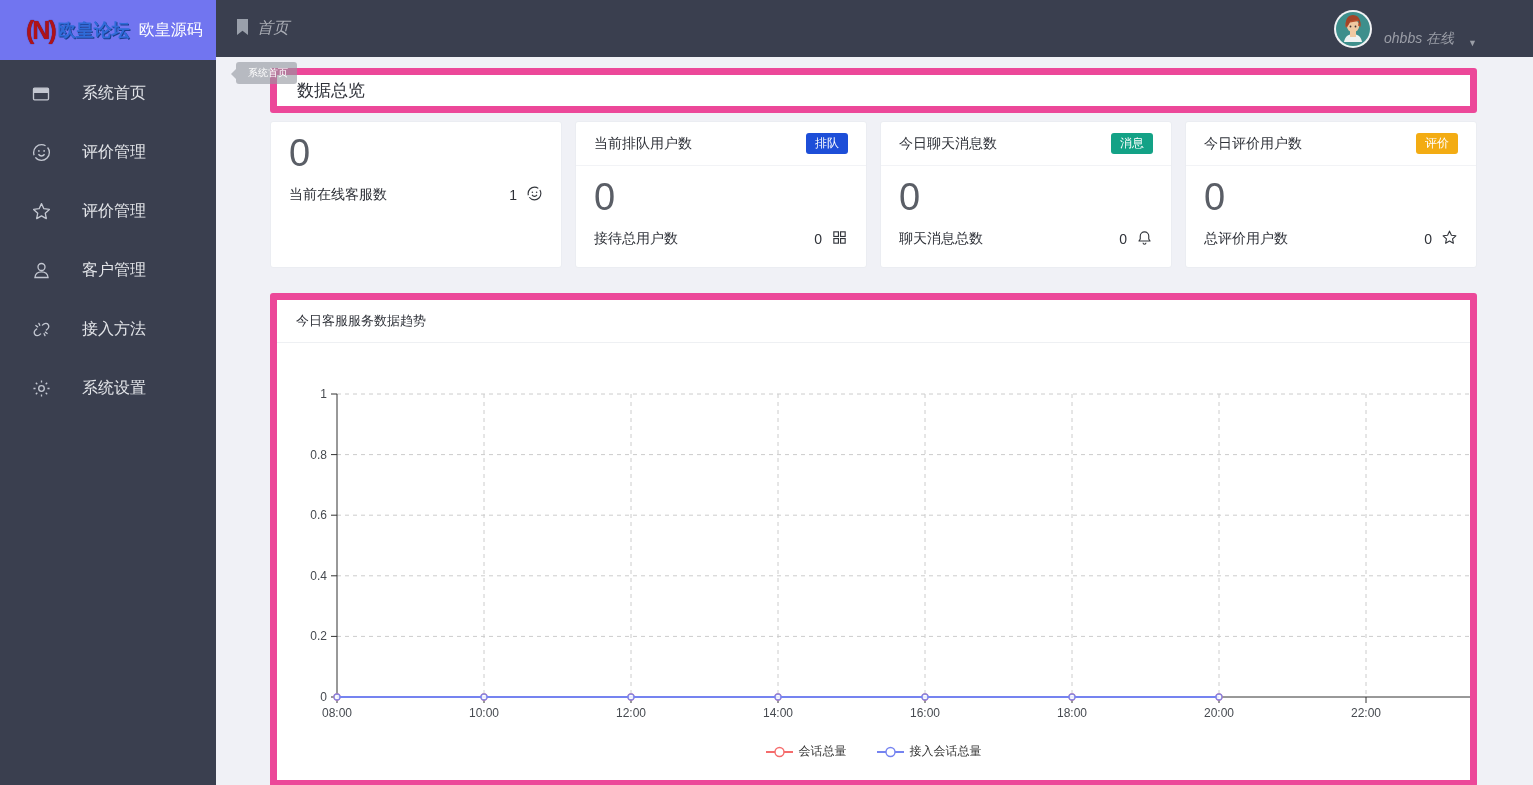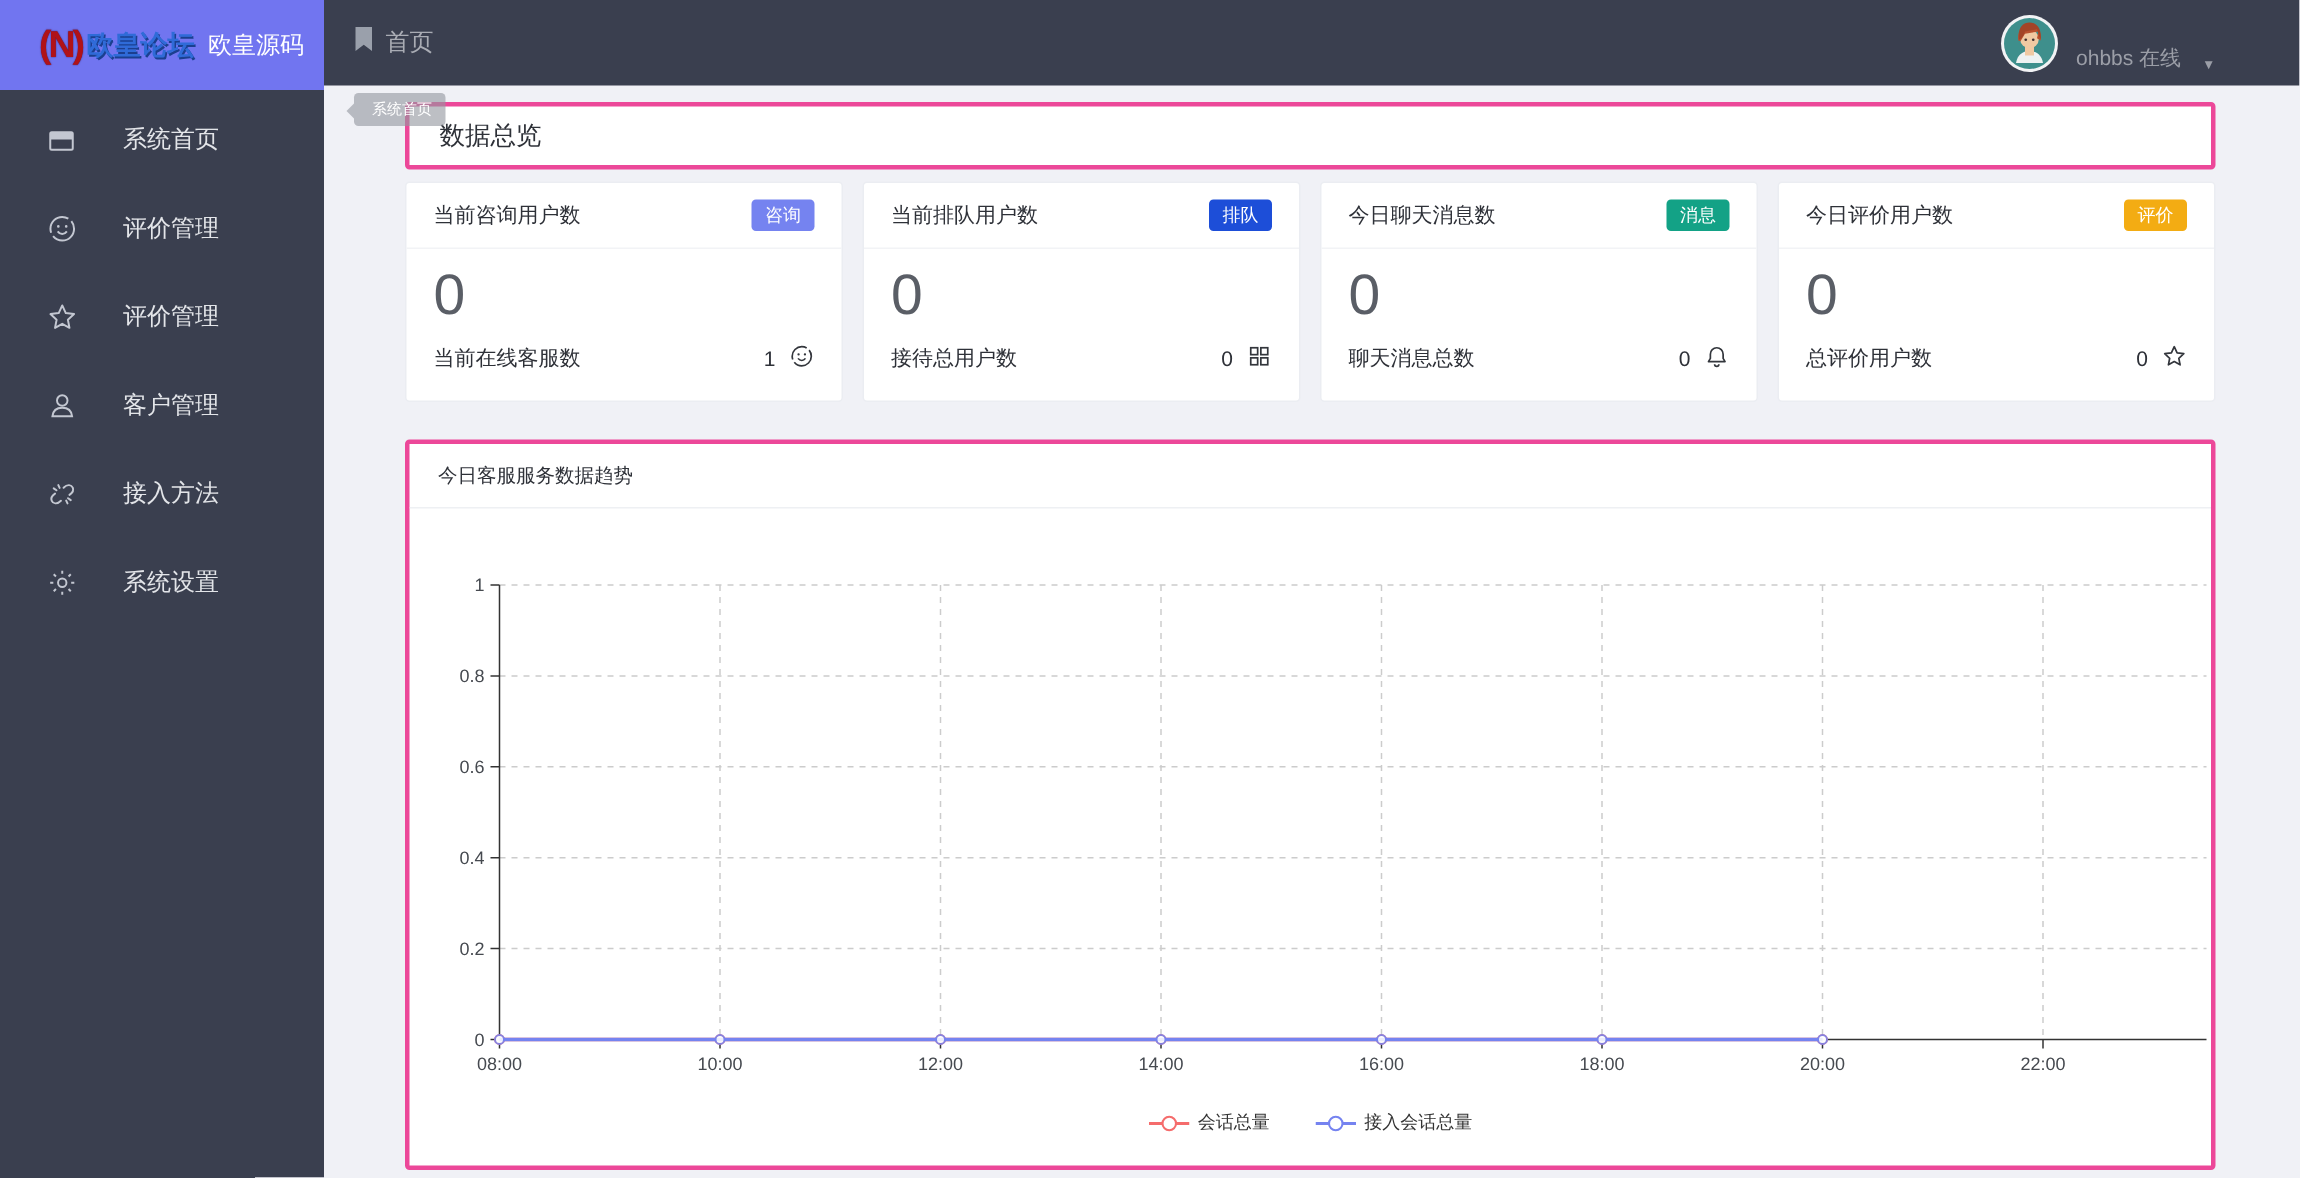--- a/index.html
+++ b/index.html
@@ -9,21 +9,21 @@
   
   .logo-block { position:absolute; left:0; top:0; width:216px; height:60px; background:#7175f0;
     display:flex; align-items:center; padding-left:26px; z-index:30; }
   .logo-mark { color:#b01218; font-weight:bold; font-size:25px; letter-spacing:-2px;
     text-shadow:0 0 1px #30124a; margin-right:3px; }
   .logo-forum { color:#2f6bd8; font-weight:bold; font-size:18px; letter-spacing:0;
     text-shadow:1px 1px 0 #1b3f8f; margin-right:9px; }
   .logo-site { color:#ffffff; font-size:16px; }
 
   .navbar { position:absolute; left:216px; top:0; right:0; height:57px; background:#3a3f4f;
-    display:flex; align-items:center; justify-content:space-between; padding:0 56px 0 19px; z-index:25; }
+    display:flex; align-items:center; justify-content:space-between; padding:0 56px 0 19px; z-index:25;font-style:italic; }
   .nav-home { display:flex; align-items:center; gap:7px; color:#a9acb4; font-size:16px; cursor:pointer; }
   .nav-user { display:flex; align-items:flex-end; gap:12px; color:#9b9ea7; font-size:14px; cursor:pointer; }
   .avatar-ring { width:38px; height:38px; border-radius:50%; background:#f2f3f5; display:flex;
     align-items:center; justify-content:center; overflow:hidden; }
   .caret { font-size:9px; margin-left:2px; }
 
   
   .sidebar { position:absolute; left:0; top:60px; width:216px; bottom:0; background:#3a3f4f; padding-top:4px; }
   .side-item { height:59px; display:flex; align-items:center; padding-left:30px; gap:30px;
     color:#e3e5e9; font-size:16px; cursor:pointer; }
@@ -32,21 +32,21 @@
 
   
   .content { position:absolute; left:216px; top:57px; right:0; bottom:0; background:#f0f1f6;
     padding:11px 56px 0 54px; overflow:hidden; }
 
   .tab-tag { position:absolute; left:20px; top:5px; background:rgba(148,151,159,.62); color:#fff;
     font-size:10px; padding:4px 9px 4px 12px; border-radius:3px; z-index:10; }
   .tab-tag::before { content:""; position:absolute; left:-5px; top:7px; border:5px solid transparent;
     border-right-color:rgba(148,151,159,.62); border-left:0; }
 
-  .panel { background:#fff; border:3px solid #ec4899; border-radius:3px; }
+  .panel { background:#fff; border:7px solid #ec4899; border-radius:3px; }
   .overview-bar { height:45px; display:flex; align-items:center; padding:0 20px; margin-bottom:8px; }
   .overview-bar h2 { font-size:17px; font-weight:normal; color:#2e3138; }
 
   .stat-row { display:flex; gap:13px; margin-bottom:25px; }
   .stat-card { flex:1; background:#fff; border:1px solid #ebedf2; border-radius:3px; height:147px; }
   .stat-head { display:flex; align-items:center; justify-content:space-between; height:44px;
     padding:0 18px; border-bottom:1px solid #f2f3f6; }
   .stat-title { font-size:14px; color:#2e3138; }
   .badge { font-size:12px; color:#fff; padding:3px 9px; border-radius:3px; line-height:1.3; }
   .stat-body { padding:8px 18px 0; }
@@ -164,24 +164,20 @@
 <main class="content">
   <div class="tab-tag">系统首页</div>
 
   <section class="panel overview-bar">
     <h2>数据总览</h2>
   </section>
 
   <section class="stat-row">
 
     <div class="stat-card">
-      <div class="stat-head">
-        <span class="stat-title">当前咨询用户数</span>
-        <span class="badge" style="background: rgb(117, 131, 240);">咨询</span>
-      </div>
       <div class="stat-body">
         <div class="stat-value">0</div>
         <div class="stat-foot">
           <span class="foot-label">当前在线客服数</span>
           <span class="foot-right">
             <span>1</span>
             <span>
               <svg width="17" height="17" viewBox="0 0 24 24" fill="none" stroke-width="1.6">
                 <circle cx="12" cy="12" r="9" stroke-dasharray="22 3"></circle>
                   <path d="M8.5 14c1 1.4 2.3 2 3.5 2s2.5-.6 3.5-2"></path>

